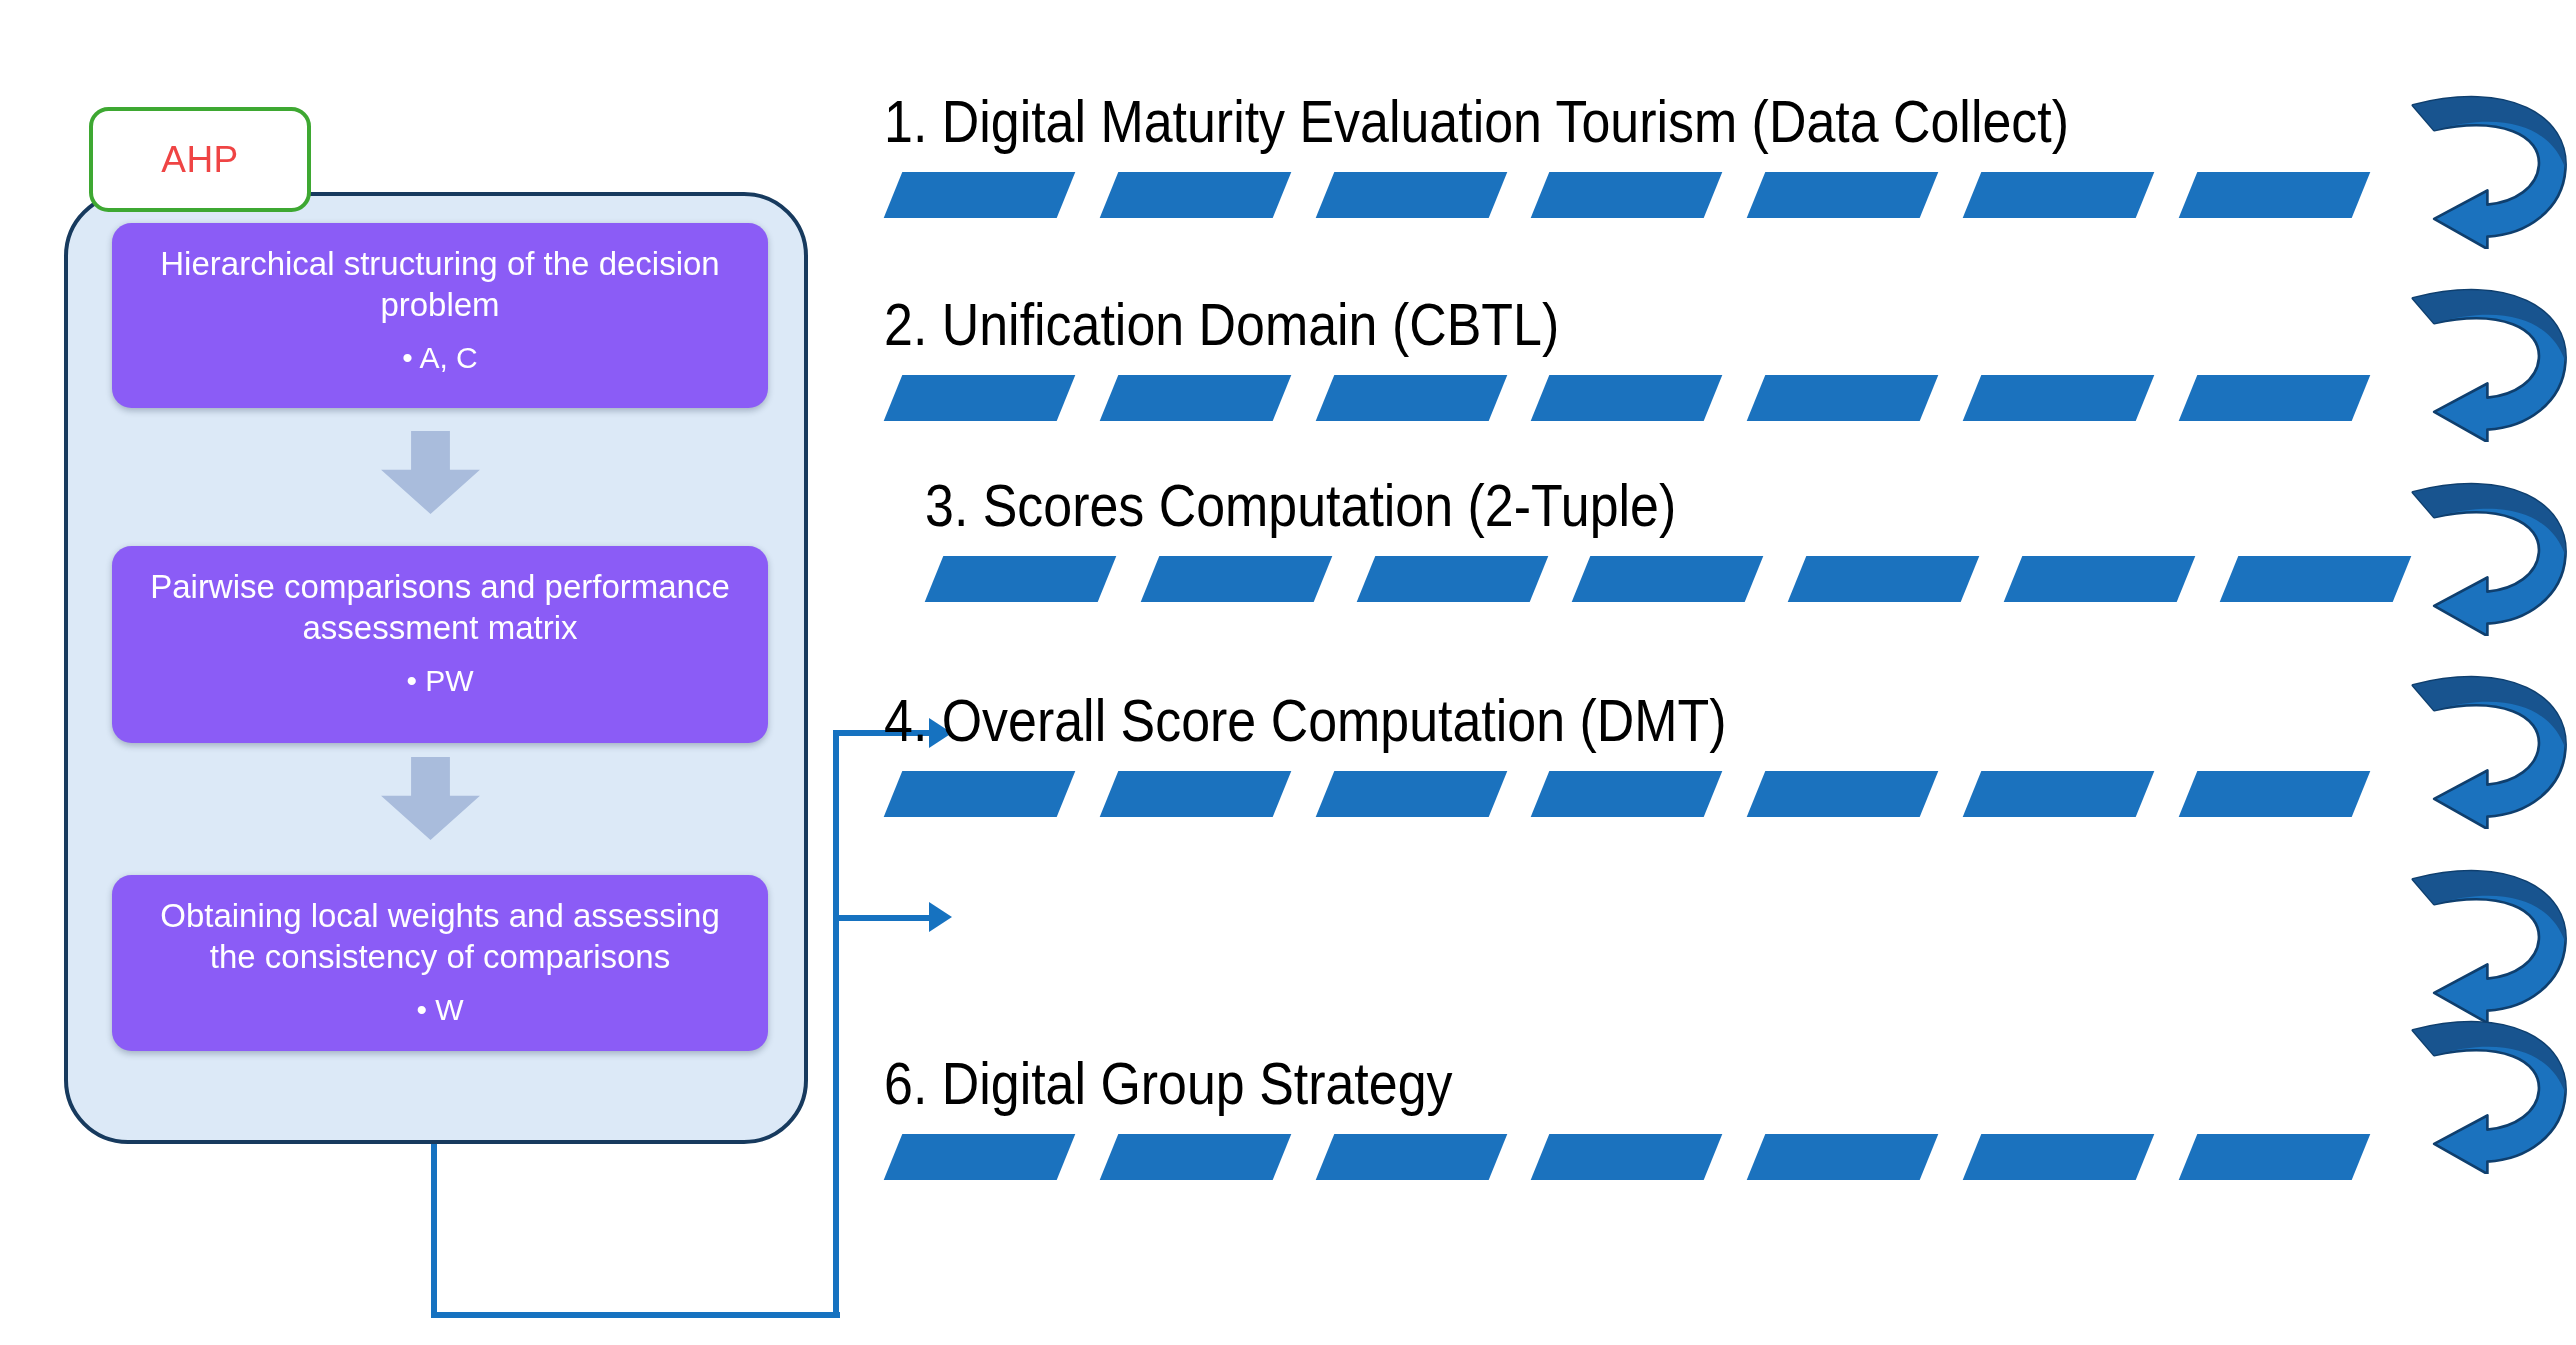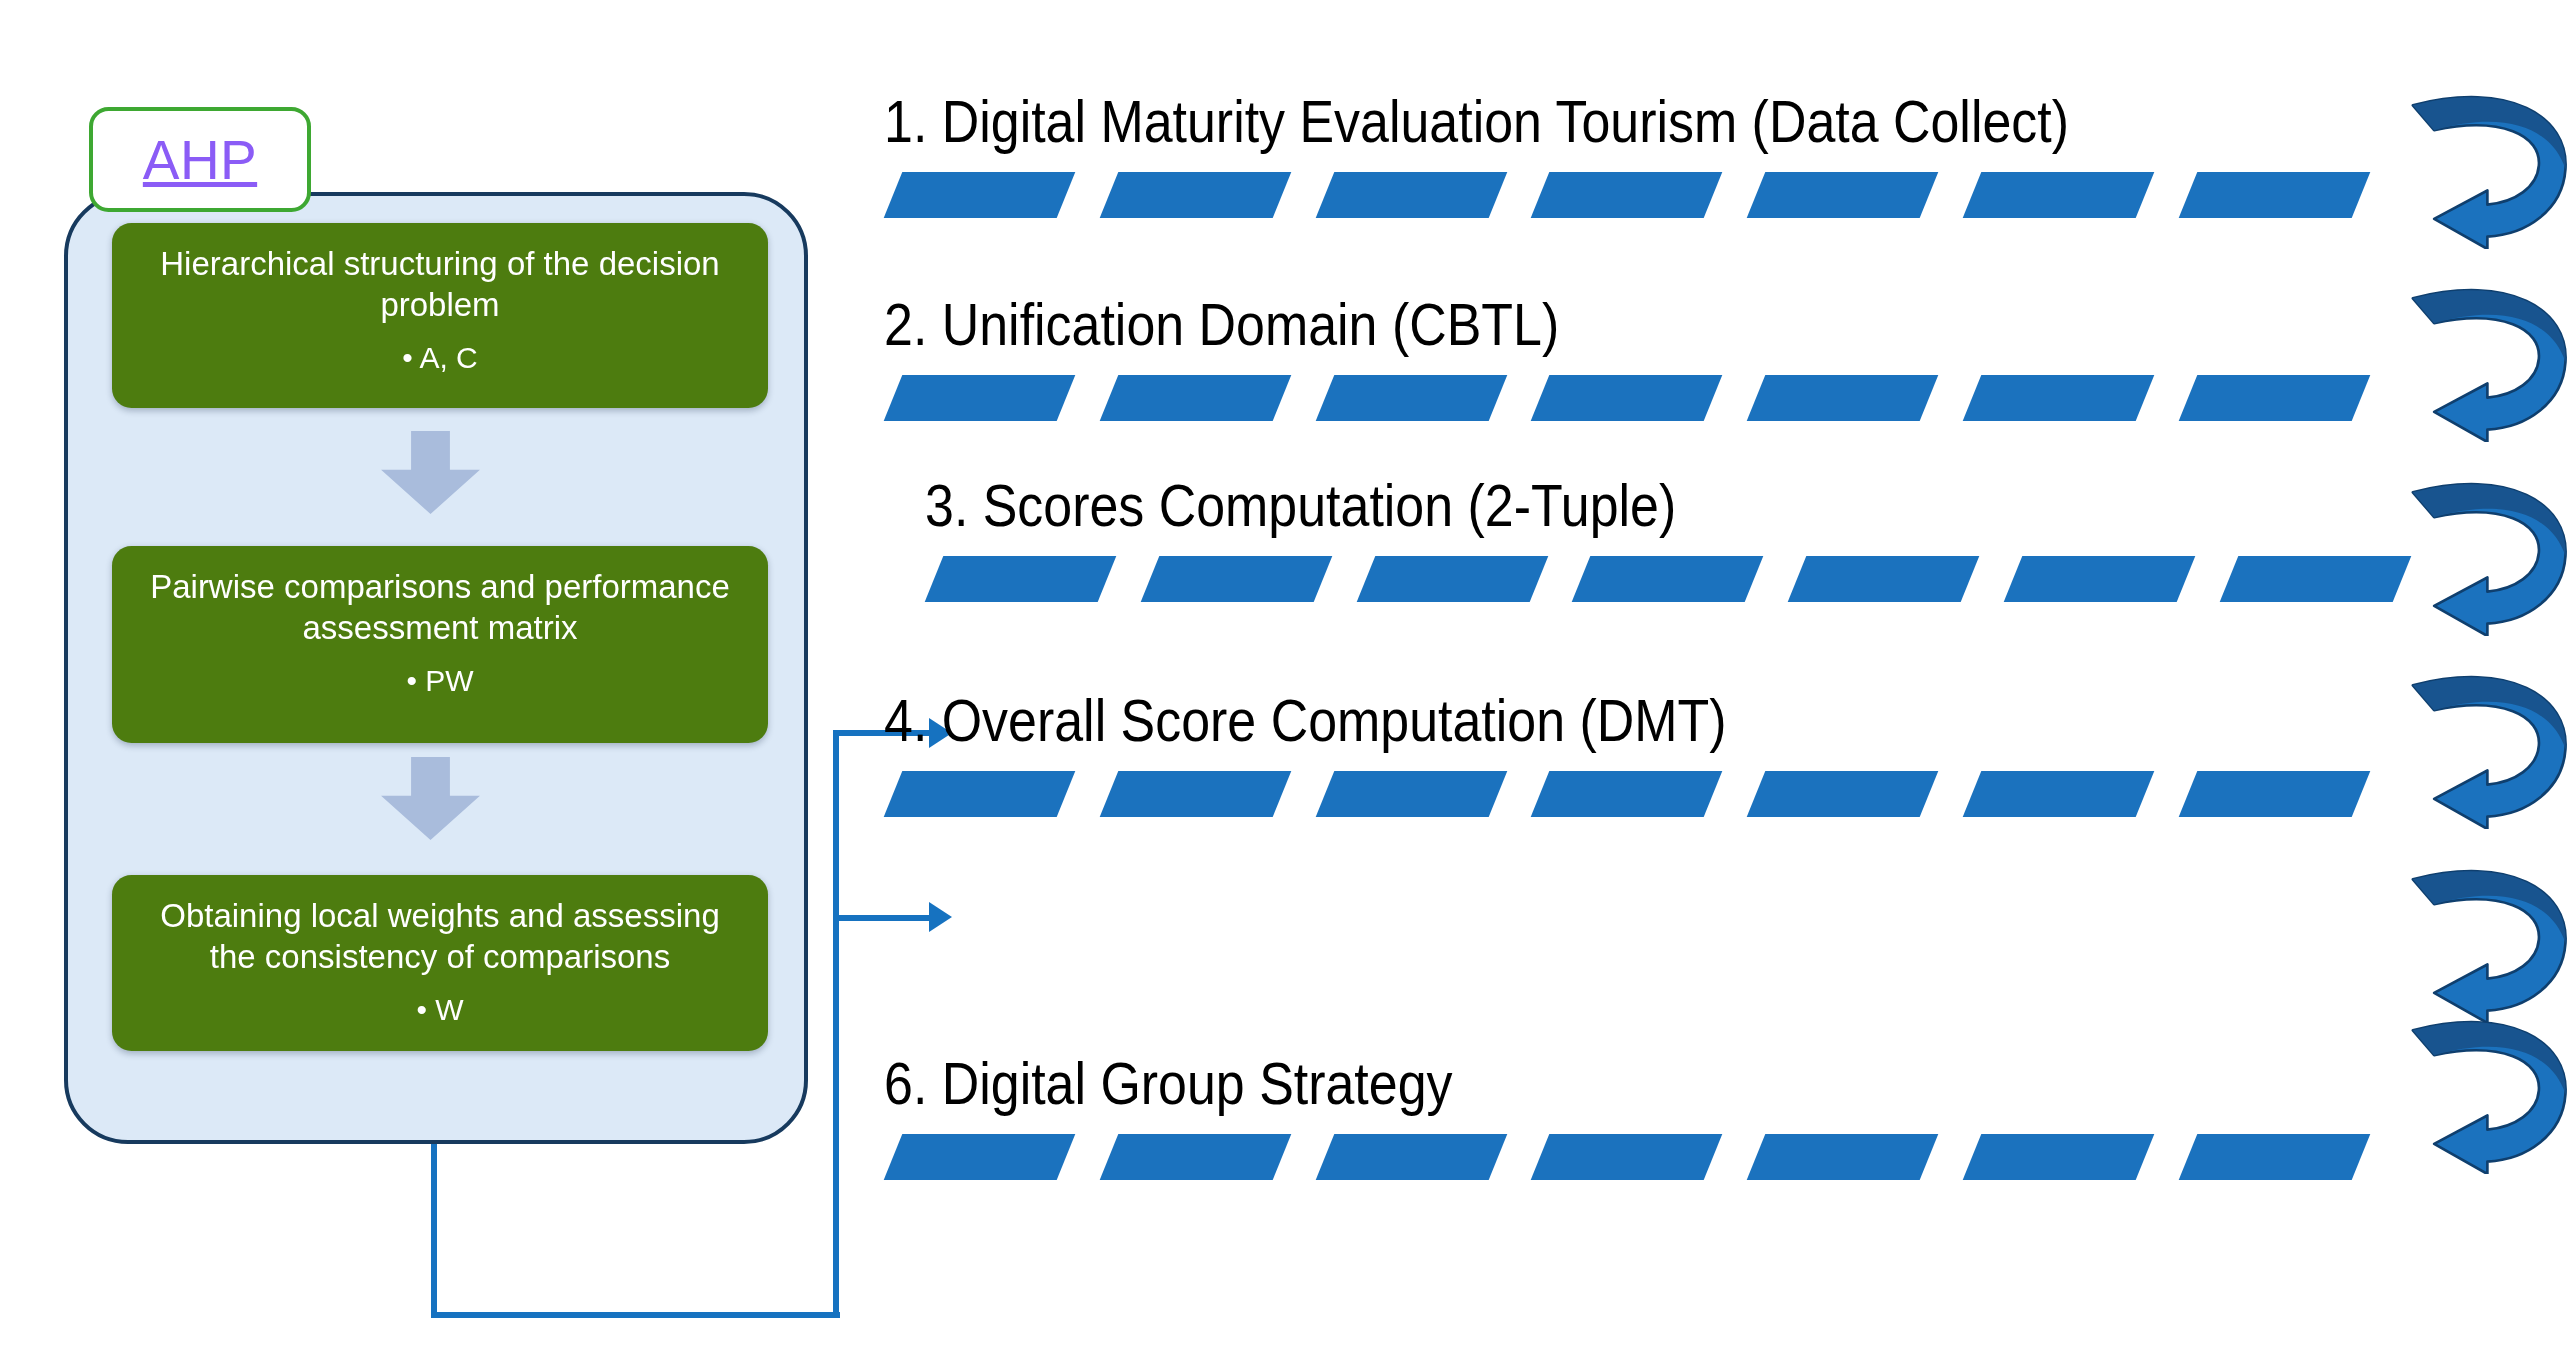--- a/index.html
+++ b/index.html
@@ -40,31 +40,30 @@
     background: #ffffff;
     border: 4.4px solid #3EA832;
     border-radius: 19.5px;
     box-sizing: border-box;
     display: flex;
     align-items: center;
     justify-content: center;
     z-index: 6;
   }
   #ahp-badge .badge-text {
-    color: #8b5cf6;
-    font-size: 55px;
+    color: #ef4444;
+    font-size: 37px;
     letter-spacing: 0.4px;
-    text-decoration: underline;
   }
 
   .ahp-step {
     position: absolute;
     left: 44px;
     width: 656px;
-    background: #4d7c0f;
+    background: #8b5cf6;
     border-radius: 19.5px;
     box-sizing: border-box;
     color: #ffffff;
     text-align: center;
     padding: 19.5px 23px;
     box-shadow: 0 2.7px 6.2px rgba(20,40,70,0.28);
     z-index: 5;
   }
   .ahp-step .step-title {
     font-size: 33px;

